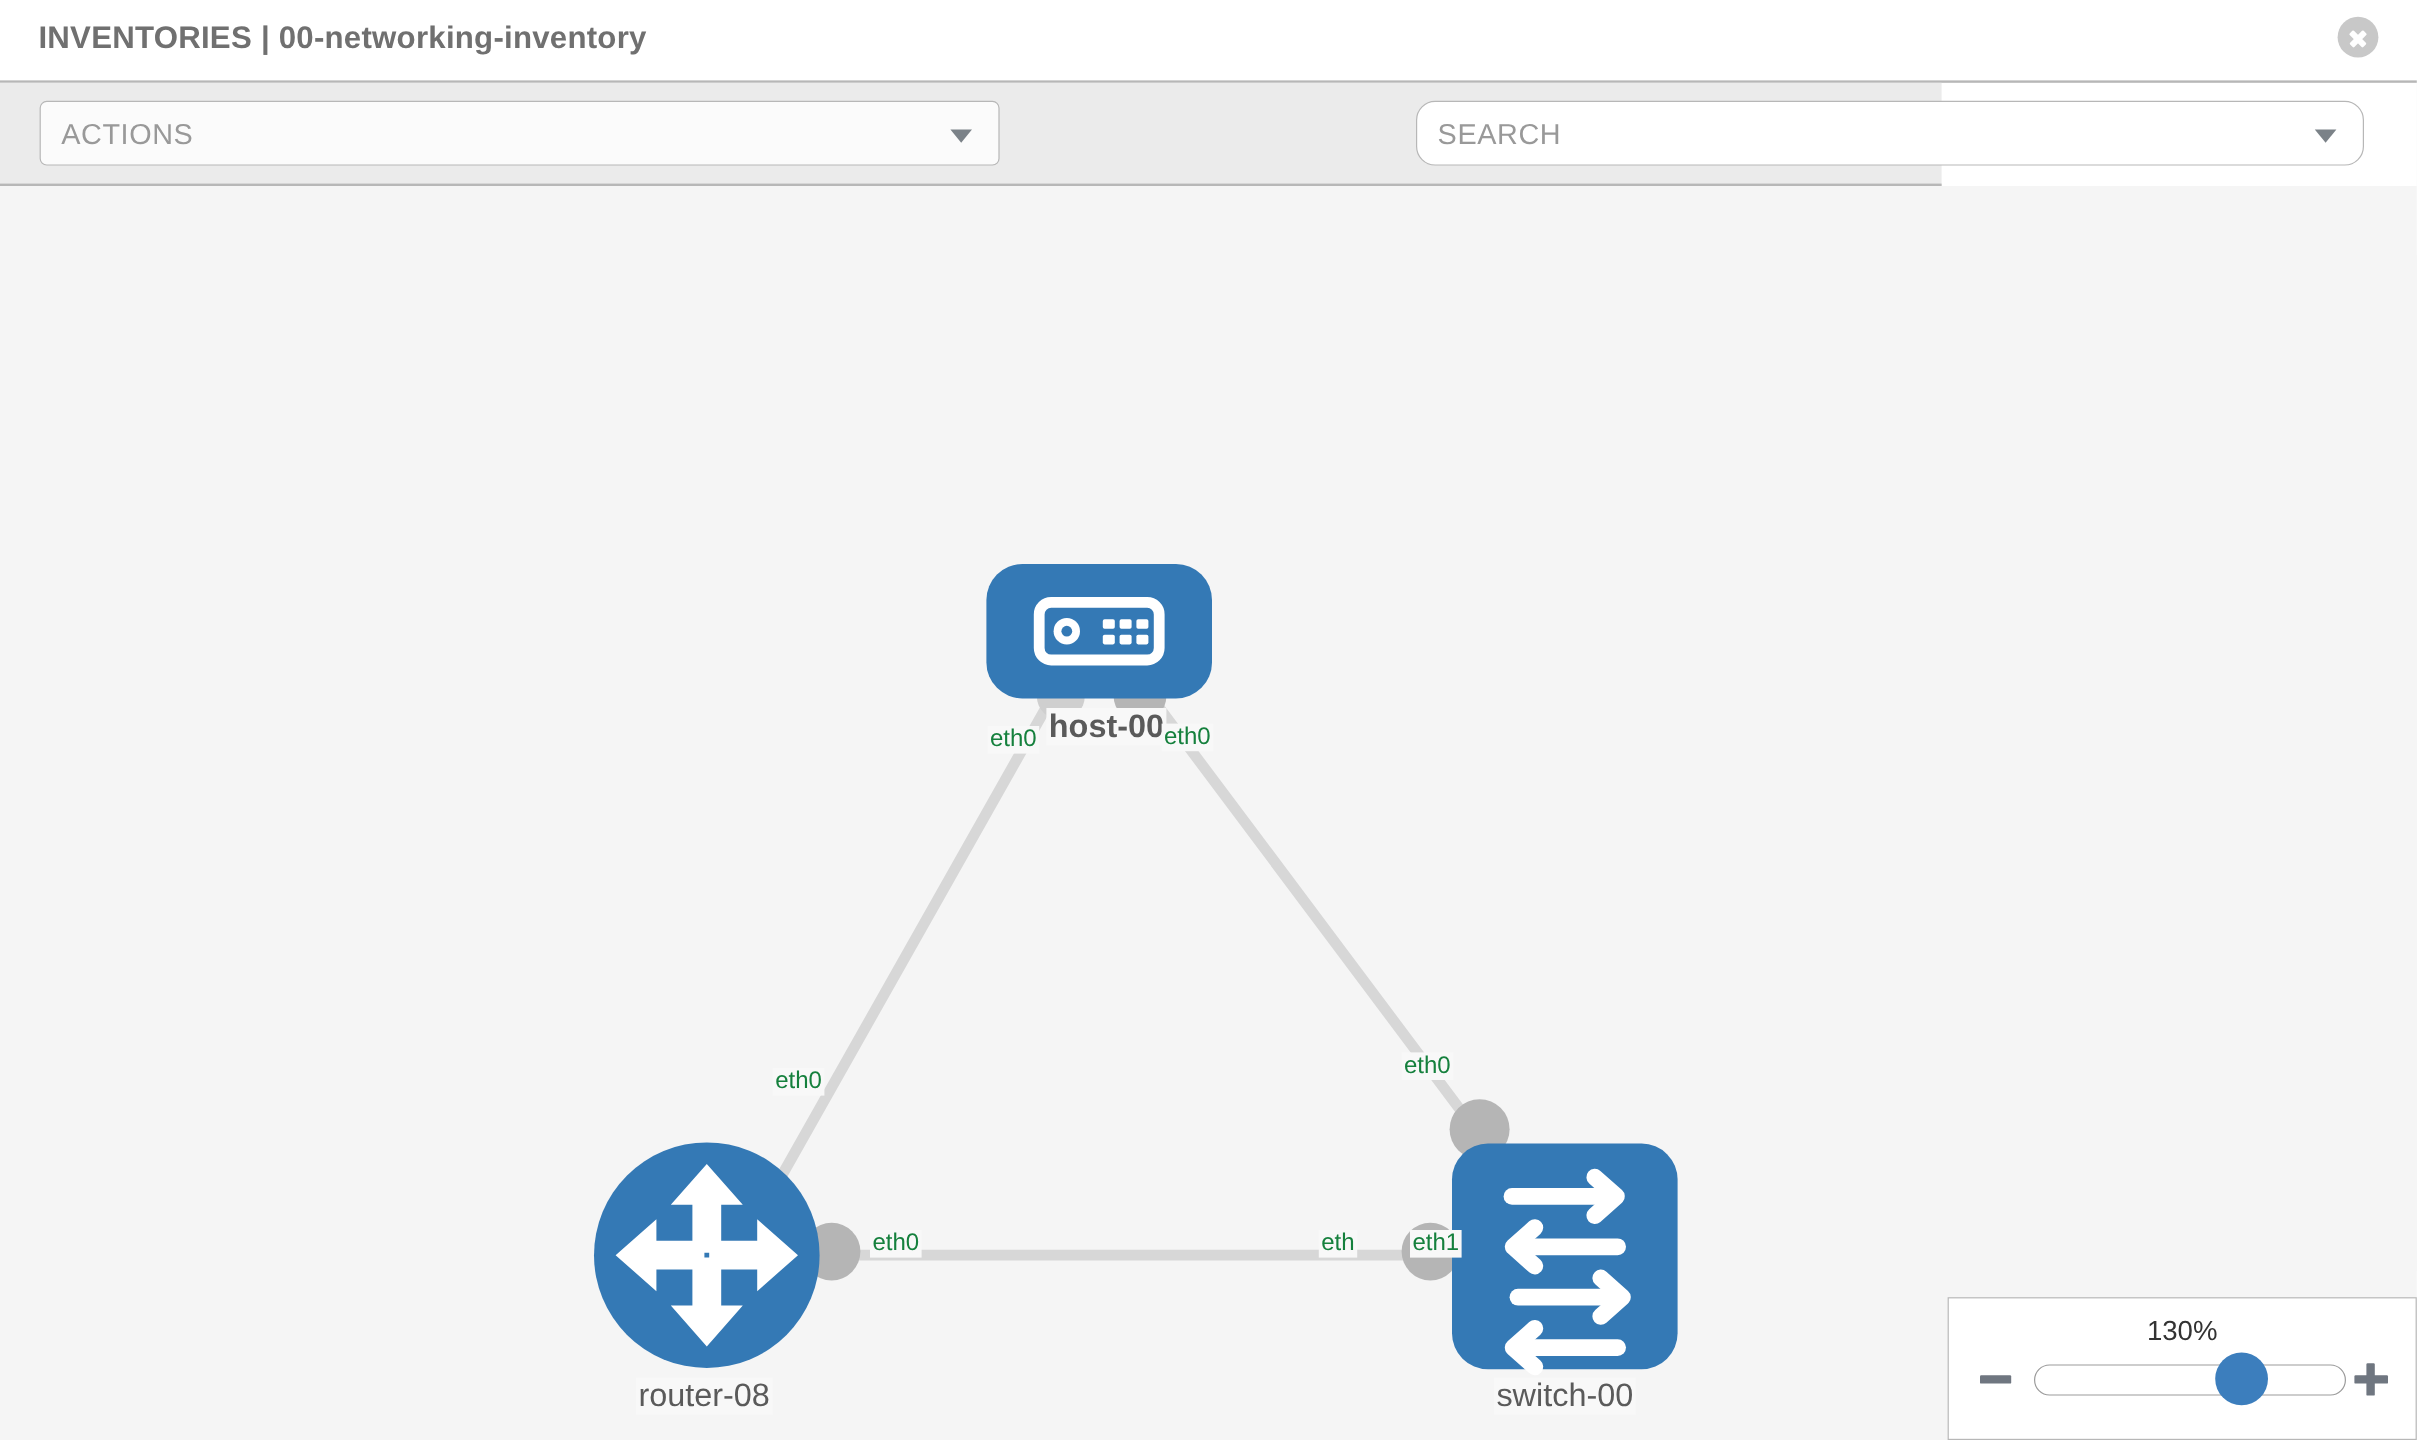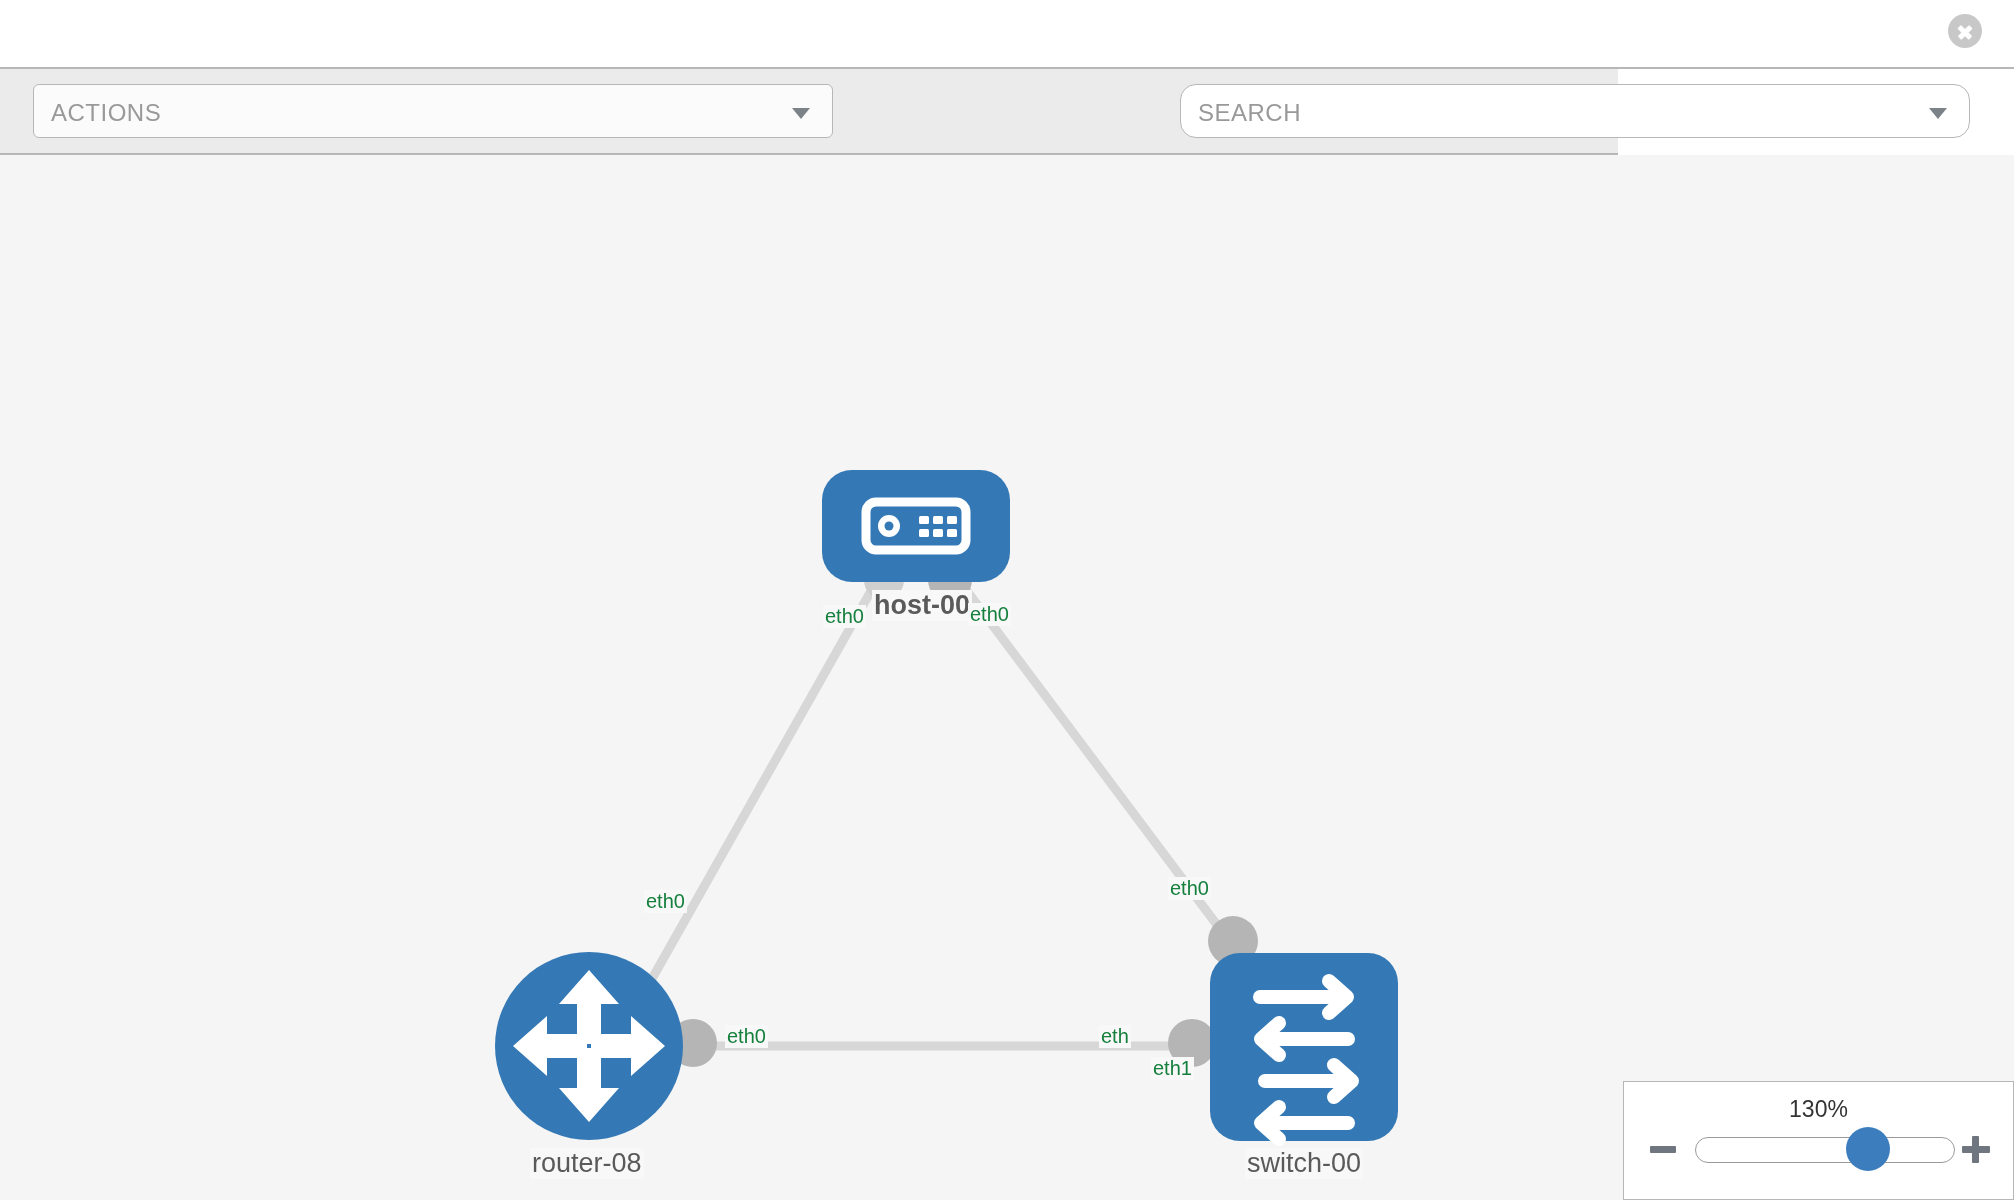--- a/index.html
+++ b/index.html
@@ -219,20 +219,21 @@
     height: 44px;
     border-radius: 50%;
     background: #3c7ebd;
     cursor: grab;
   }
 </style>
 </head>
 <body>
 
 <div class="header">
+  <div class="page-title">INVENTORIES | 00-networking-inventory</div>
   <div class="close-btn"></div>
 </div>
 
 <div class="toolbar">
 
   <div class="actions-select">
     <span class="label">ACTIONS</span>
     <span class="caret"></span>
   </div>
 
@@ -336,21 +337,21 @@
   <div class="node-label" style="left:1245px; top:993px;">switch-00</div>
 
   <div class="iface-label" style="left:823px; top:450px;">eth0</div>
   <div class="iface-label" style="left:968px; top:448px;">eth0</div>
 
   <div class="iface-label" style="left:644px; top:735px;">eth0</div>
   <div class="iface-label" style="left:1168px; top:722px;">eth0</div>
 
   <div class="iface-label" style="left:725px; top:870px;">eth0</div>
   <div class="iface-label" style="left:1099px; top:870px;">eth</div>
-  <div class="iface-label" style="left:1151px; top:870px;margin-top:32px;">eth1</div>
+  <div class="iface-label" style="left:1175px; top:870px;">eth1</div>
 </div>
 
 <div class="zoom-panel">
   <div class="zoom-level">130%</div>
 
   <div class="zoom-minus">
     <span class="bar"></span>
   </div>
 
   <div class="zoom-track"></div>

